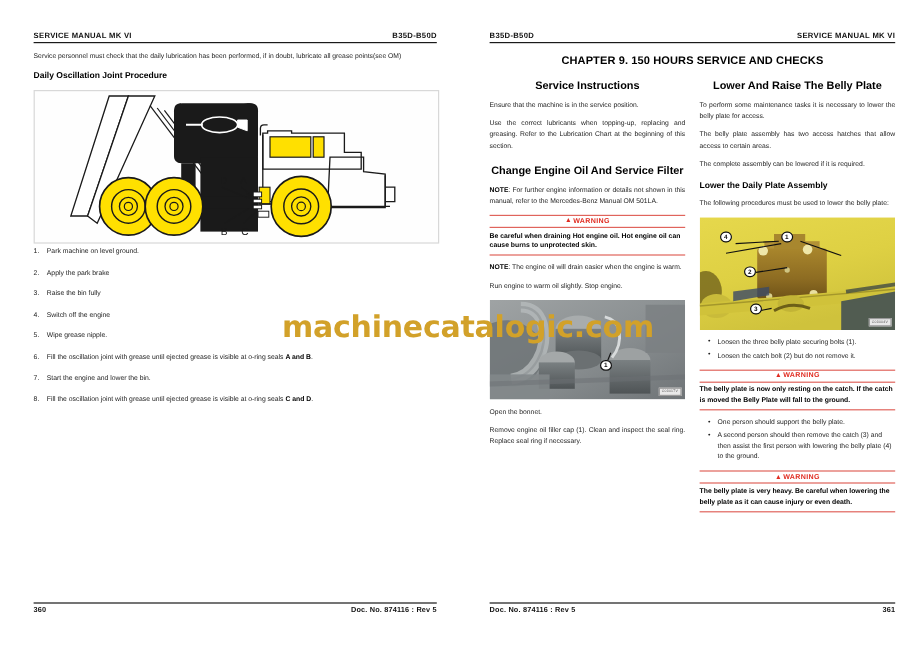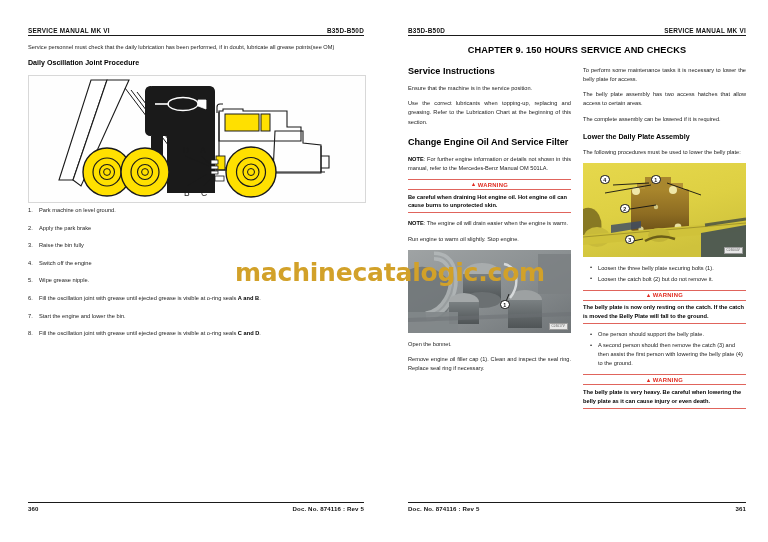--- a/index.html
+++ b/index.html
@@ -57,20 +57,21 @@
     margin-top: 11px;
   }
   .col { width: 163px; }
 
   h2.sec {
     font-size: 9.1px;
     font-weight: bold;
     color: #000;
     margin: 0 0 7px 0;
     line-height: 1.22;
+    text-align: center;
   }
   h3.sub {
     font-size: 7.1px;
     font-weight: bold;
     color: #000;
     margin: 9px 0 6px 0;
     line-height: 1.25;
   }
   p.body {
     font-size: 5.65px;
@@ -411,20 +412,21 @@
           </svg>
           <div class="callout" style="left:92px; top:50px;">1</div>
           <div class="code">C03017V</div>
         </div>
 
         <p class="body">Open the bonnet.</p>
         <p class="body last">Remove engine oil filler cap (1). Clean and inspect the seal ring. Replace seal ring if necessary.</p>
       </div>
 
       <div class="col">
+        <h2 class="sec">Lower And Raise The Belly Plate</h2>
 
         <p class="body">To perform some maintenance tasks it is necessary to lower the belly plate for access.</p>
         <p class="body">The belly plate assembly has two access hatches that allow access to certain areas.</p>
         <p class="body">The complete assembly can be lowered if it is required.</p>
 
         <h3 class="sub">Lower the Daily Plate Assembly</h3>
 
         <p class="body">The following procedures must be used to lower the belly plate:</p>
 
         <div class="photo photo-belly">

